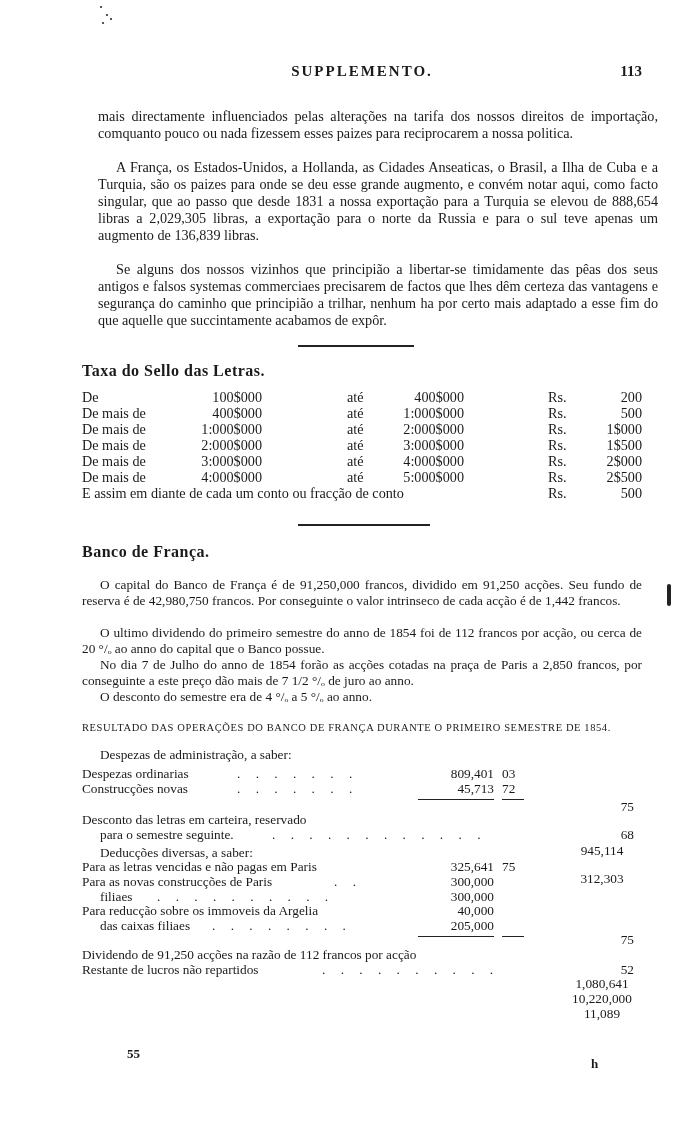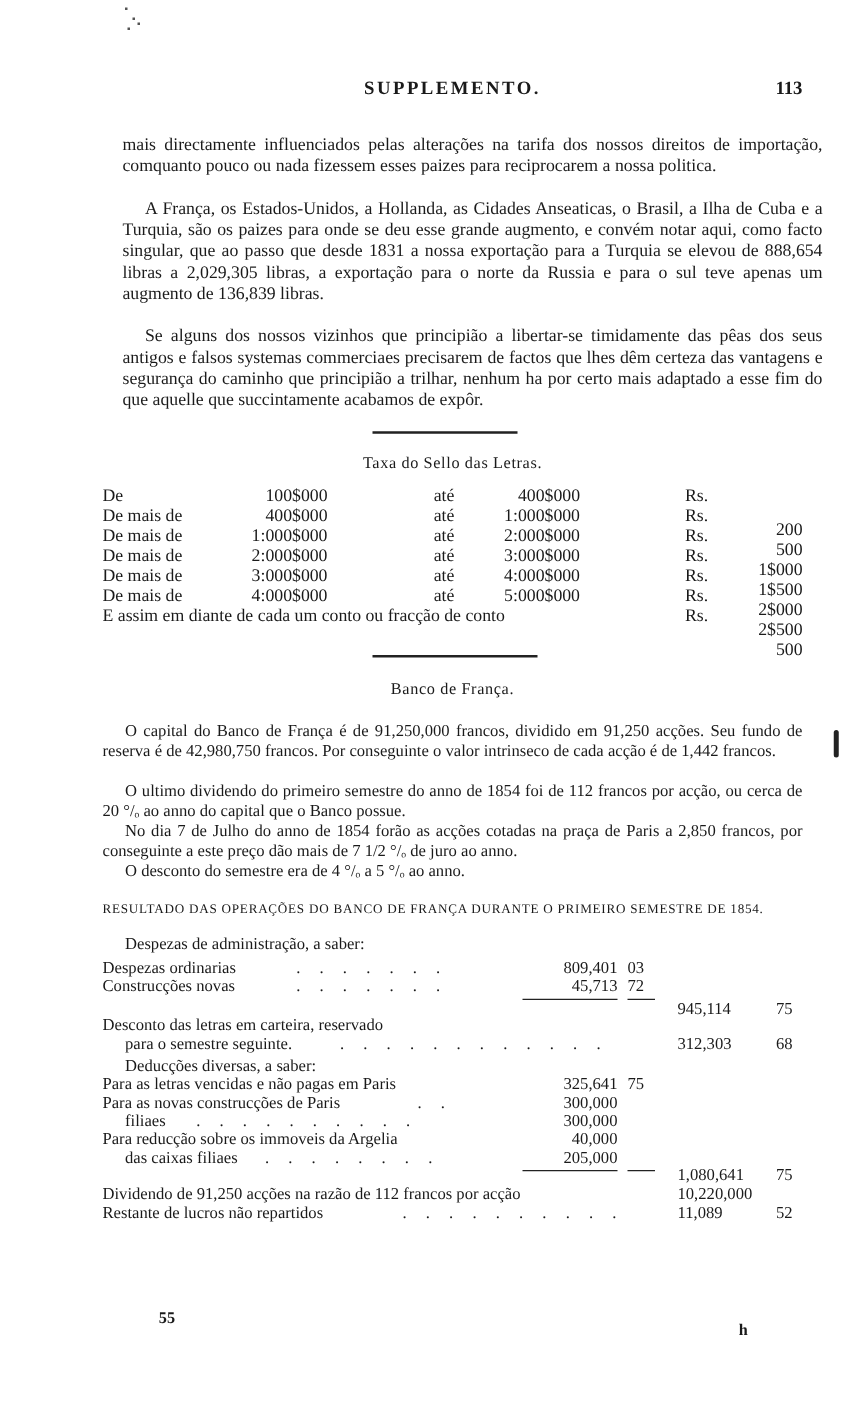--- a/index.html
+++ b/index.html
@@ -15,44 +15,44 @@
     font-weight: bold; font-size: 15px; letter-spacing: 2px;
   }
   .header .pageno { position: absolute; right: 0; font-weight: bold; font-size: 15px; }
   .para {
     position: absolute; left: 82px; width: 560px;
     font-size: 14.2px; line-height: 17px; text-align: justify; margin: 16px;
   }
   .para .indent { display: inline-block; width: 18px; }
   .rule { position: absolute; height: 2px; background: #222; }
   .section-title {
-    position: absolute; left: 82px; width: 560px; text-align: center;
-    font-weight: normal; font-size: 13px; letter-spacing: 0.5px;
+    position: absolute; left: 82px; width: 560px; text-align: left;
+    font-weight: bold; font-size: 16px; letter-spacing: 0.5px;
   }
   .tax-table { position: absolute; left: 82px; top: 389px; width: 560px; font-size: 14.2px; }
   .tax-row { position: relative; height: 16px; line-height: 16px; }
   .tax-row span { position: absolute; white-space: nowrap; }
   .c-prefix { left: 0; }
   .c-from { left: 80px; width: 100px; text-align: right; }
   .c-ate { left: 265px; }
   .c-to { left: 292px; width: 90px; text-align: right; }
   .c-rs { left: 466px; }
-  .c-fee { right: 0; width: 80px; text-align: right; margin-top: 27px; }
+  .c-fee { right: 0; width: 80px; text-align: right; }
   .c-full { left: 0; }
   .bank-para { position: absolute; left: 82px; width: 560px; font-size: 13.3px; line-height: 15.8px; margin: 0; text-align: justify; }
   .smallcaps-title { position: absolute; left: 82px; top: 722px; font-size: 10.5px; letter-spacing: 0.6px; white-space: nowrap; }
   .ledger { position: absolute; left: 82px; top: 748px; width: 560px; font-size: 13.3px; }
   .lrow { position: relative; height: 14.6px; line-height: 14.6px; }
   .lrow span { position: absolute; white-space: nowrap; }
   .l-label { left: 0; }
   .l-label.ind { left: 18px; }
   .l-dots { letter-spacing: 6px; }
   .l-a { left: 320px; width: 92px; text-align: right; }
   .l-b { left: 420px; width: 22px; text-align: left; }
-  .l-c { left: 460px; width: 120px; text-align: left; }
+  .l-c { left: 460px; width: 120px; text-align: center; margin-top: 44px; }
   .l-d { left: 540px; width: 20px; text-align: right; }
   .rl { position: absolute; height: 1px; background: #222; }
   .footer-left { position: absolute; left: 127px; top: 1046px; font-size: 13px; font-weight: bold; }
   .footer-sig { position: absolute; left: 591px; top: 1056px; font-size: 13px; font-weight: bold; }
   .margin-mark { position: absolute; left: 667px; top: 584px; width: 4px; height: 22px; background: #222; border-radius: 2px; }
   .specks { position: absolute; left: 98px; top: 4px; width: 20px; height: 20px; }
   .speck { position: absolute; width: 2px; height: 2px; background: #555; }
 </style>
 </head>
 <body>

